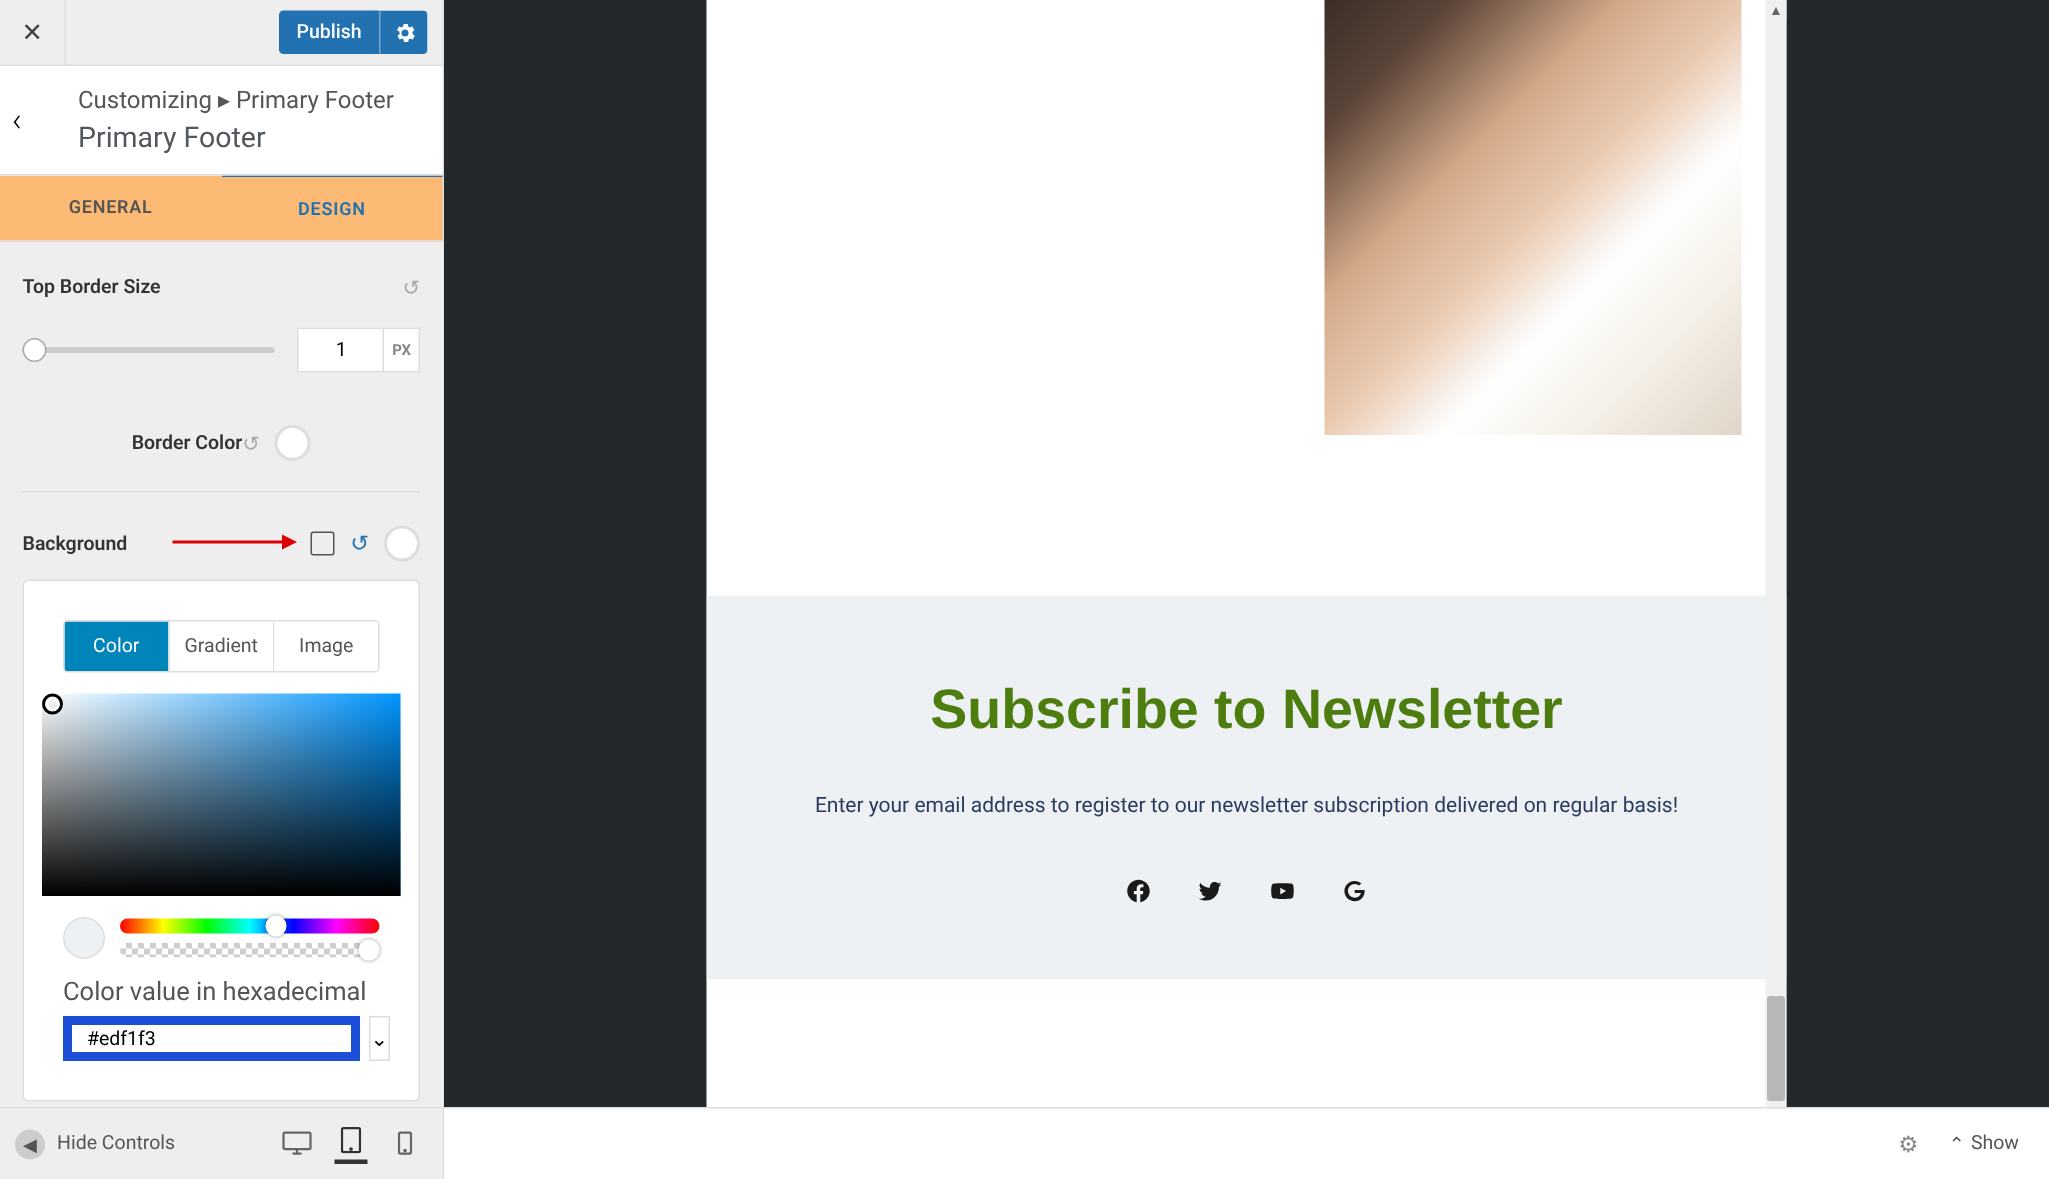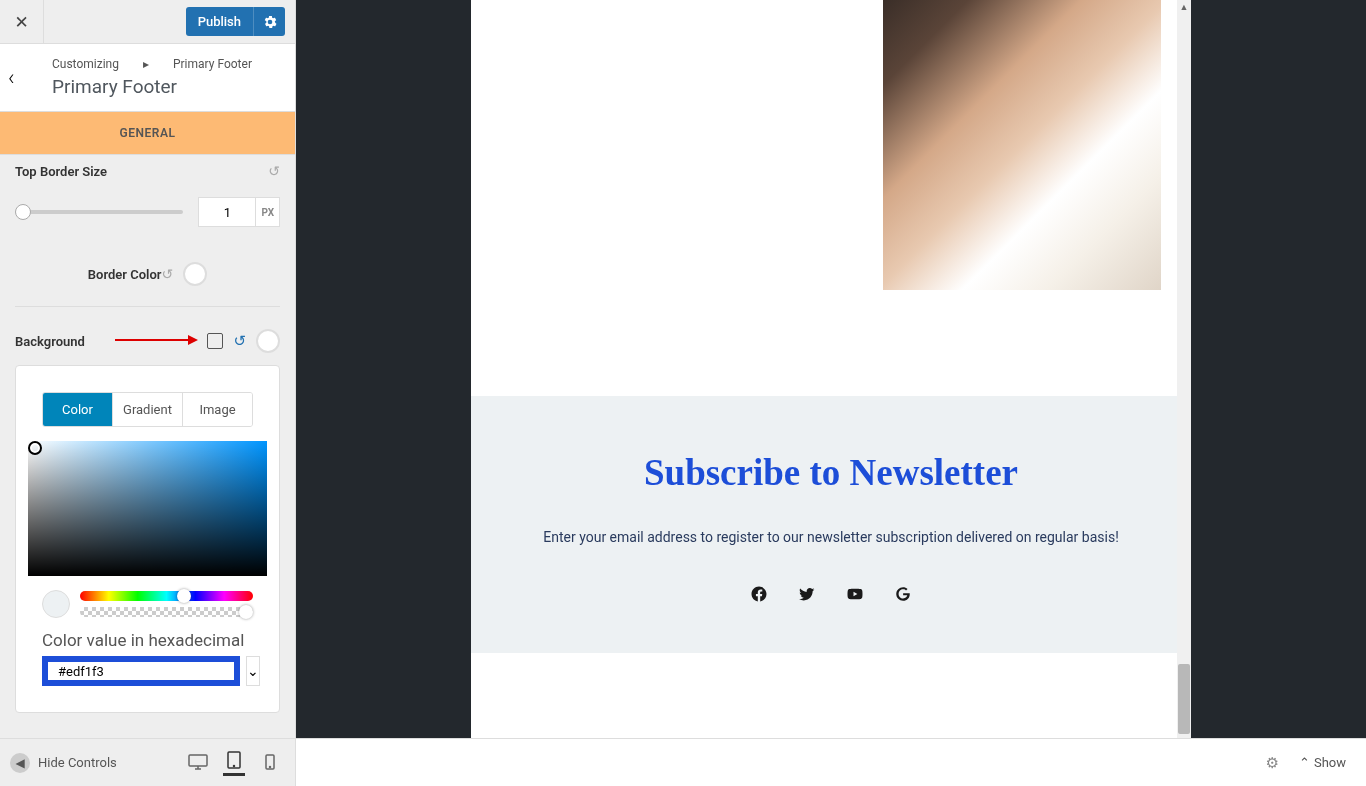--- a/index.html
+++ b/index.html
@@ -7,28 +7,28 @@
 .sidebar{position:absolute;left:0;top:0;width:296px;height:786px;background:#eee;border-right:1px solid #ddd;display:flex;flex-direction:column}
 .sidebar-header{height:44px;background:#eee;display:flex;align-items:center;border-bottom:1px solid #ddd;padding:0}
 .close-btn{width:44px;height:44px;display:flex;align-items:center;justify-content:center;color:#444;font-size:17px;cursor:pointer;border-right:1px solid #ddd}
 .header-spacer{flex:1}
 .publish-wrap{display:flex;gap:0;margin-right:10px}
 .publish-btn{background:#2271b1;color:#fff;border:none;padding:7px 12px;font-size:13px;font-weight:500;cursor:pointer;border-radius:3px 0 0 3px}
 .publish-gear{background:#2271b1;color:#fff;width:32px;display:flex;align-items:center;justify-content:center;cursor:pointer;border-left:1px solid rgba(255,255,255,0.2);border-radius:0 3px 3px 0}
 .breadcrumb-panel{background:#fff;border-bottom:1px solid #ddd;padding:13px 15px 13px 12px;display:flex;align-items:center;position:relative}
 .back-btn{width:36px;height:100%;display:flex;align-items:center;position:absolute;left:8px;top:0;cursor:pointer;font-size:22px;font-weight:300}
 .breadcrumb-content{margin-left:40px}
-.breadcrumb-row{font-size:12px;color:#555;display:flex;align-items:flex-start;gap:24px;margin-bottom:4px}
+.breadcrumb-row{font-size:16px;color:#555;display:flex;align-items:center;gap:4px;margin-bottom:4px}
 .breadcrumb-row span{color:#555}
 .panel-title{font-size:19px;font-weight:400;color:#50575e}
 .tabs{display:flex;background:#fdba74;border-bottom:1px solid #ddd}
 .tab{flex:1;padding:14px 0;text-align:center;font-size:12px;font-weight:600;letter-spacing:0.5px;cursor:pointer;color:#555}
 .tab.active{color:#2271b1;border-top:2px solid #2271b1;margin-top:-1px}
 .controls{flex:1;overflow-y:auto;padding:0 15px;background:#eee}
-.control-section{padding:8px 0 15px}
+.control-section{padding:22px 0 15px}
 .control-header{display:flex;align-items:center;justify-content:space-between;margin-bottom:18px}
 .control-label{font-size:13px;font-weight:600;color:#333}
 .reset-icon{color:#aaa;cursor:pointer;font-size:14px}
 .slider-row{display:flex;align-items:center;gap:15px}
 .range{flex:1;height:4px;background:#ccc;border-radius:2px;position:relative}
 .range-thumb{width:16px;height:16px;border-radius:50%;background:#fff;border:1px solid #aaa;position:absolute;left:0;top:-6px;cursor:pointer}
 .num-input{width:58px;height:30px;border:1px solid #ddd;text-align:center;font-size:13px;background:#fff}
 .unit-label{font-size:10px;color:#888;font-weight:700;border:1px solid #ddd;border-left:none;height:30px;display:flex;align-items:center;padding:0 5px;background:#fff}
 .color-row{display:flex;align-items:center;justify-content:center;border-bottom:1px solid #ddd;padding:20px 0}
 .color-swatch{width:24px;height:24px;border-radius:50%;background:#fff;border:2px solid #ddd;cursor:pointer}
@@ -60,21 +60,21 @@
 .sidebar-footer{height:48px;background:#eee;border-top:1px solid #ddd;display:flex;align-items:center;padding:0 10px}
 .hide-ctrl{display:flex;align-items:center;gap:8px;color:#555;font-size:13px;cursor:pointer}
 .hide-ic{width:20px;height:20px;border-radius:50%;background:#ccc;display:flex;align-items:center;justify-content:center;font-size:12px}
 .device-btns{margin-left:auto;display:flex;gap:14px;padding-right:4px}
 .dbtn{width:22px;height:26px;display:flex;align-items:center;justify-content:center;cursor:pointer;color:#666;padding-bottom:2px}
 .dbtn.active{border-bottom:3px solid #333}
 .preview{position:absolute;left:296px;top:0;width:1070px;height:738px;background:#23282d;overflow:hidden}
 .preview-inner{width:720px;margin:0 auto;background:#fff;height:738px;position:relative;overflow:hidden}
 .hero-img{position:absolute;right:30px;top:0;width:278px;height:290px;background:linear-gradient(135deg,#3a2e28 0%,#5a4438 15%,#d4a888 35%,#e8c9b0 50%,#fff 65%,#f5f0e8 80%,#e0d5c8 100%);border-radius:0}
 .footer-section{position:absolute;bottom:85px;left:0;right:0;background:#edf1f3;padding:55px 30px 50px;text-align:center}
-.newsletter-title{font-family:Liberation Serif, serif;font-size:37px;font-weight:700;color:#1d4ed8;margin-bottom:35px}
+.newsletter-title{font-family:Liberation Sans, sans-serif;font-size:37px;font-weight:700;color:#4d7c0f;margin-bottom:35px}
 .newsletter-sub{font-size:14px;color:#2a3b5e;margin-bottom:40px}
 .social-row{display:flex;justify-content:center;gap:30px}
 .social-ic{width:18px;height:18px;color:#1a1a1a}
 .copyright-bar{position:absolute;bottom:0;left:0;right:0;height:85px;background:#edf1f3;border-top:1px solid #ddd;display:flex;align-items:center;justify-content:space-between;padding:0 30px;font-size:14px;color:#3a4a64}
 .scroll-ind{position:absolute;right:0;top:0;width:14px;height:738px;background:#f0f0f0}
 .scroll-thumb{position:absolute;right:1px;width:12px;height:70px;background:#b8b8b8;bottom:4px;border-radius:2px}
 .scroll-arrow{position:absolute;right:0;top:0;width:14px;height:14px;background:#f0f0f0;color:#666;font-size:9px;display:flex;align-items:center;justify-content:center}
 .bottom-bar{position:absolute;left:296px;bottom:0;width:1070px;height:48px;background:#fff;border-top:1px solid #ddd;display:flex;align-items:center;padding:0 20px;font-size:13px;color:#888}
 .bottom-bar a{color:#2271b1;text-decoration:underline}
 .bottom-right{margin-left:auto;display:flex;align-items:center;gap:20px}
@@ -104,20 +104,21 @@
       <div class="breadcrumb-row">
         <span>Customizing</span>
         <span>▸</span>
         <span>Primary Footer</span>
       </div>
       <div class="panel-title">Primary Footer</div>
     </div>
   </div>
   <div class="tabs">
     <div class="tab">GENERAL</div>
+    <div class="tab active">DESIGN</div>
   </div>
   <div class="controls">
     <div class="control-section">
       <div class="control-header">
         <span class="control-label">Top Border Size</span>
         <span class="reset-icon">↺</span>
       </div>
       <div class="slider-row">
         <div class="range">
             <div class="range-thumb"></div>

